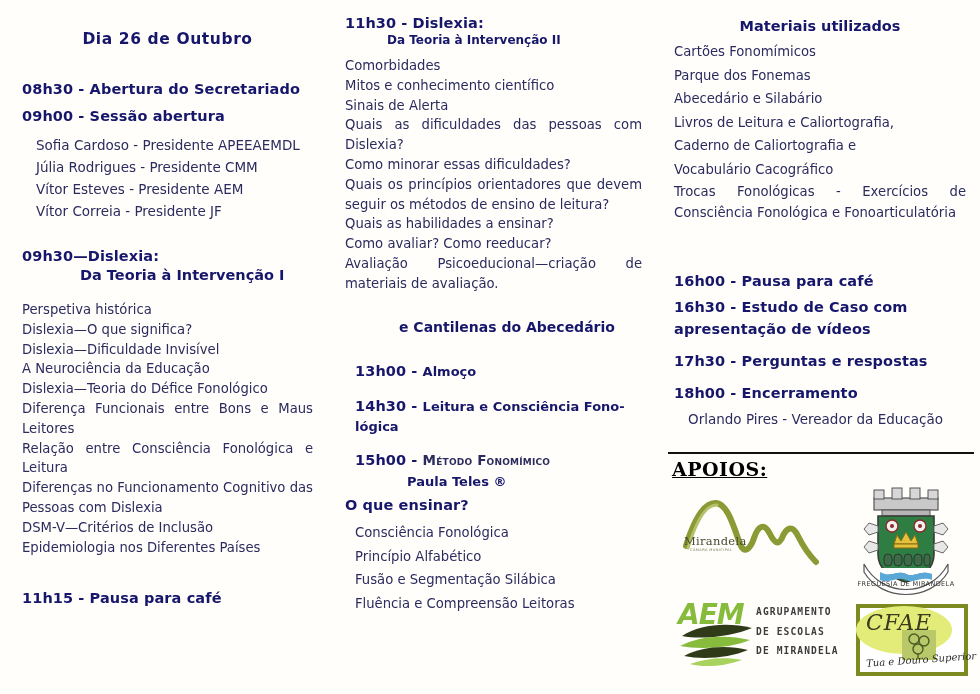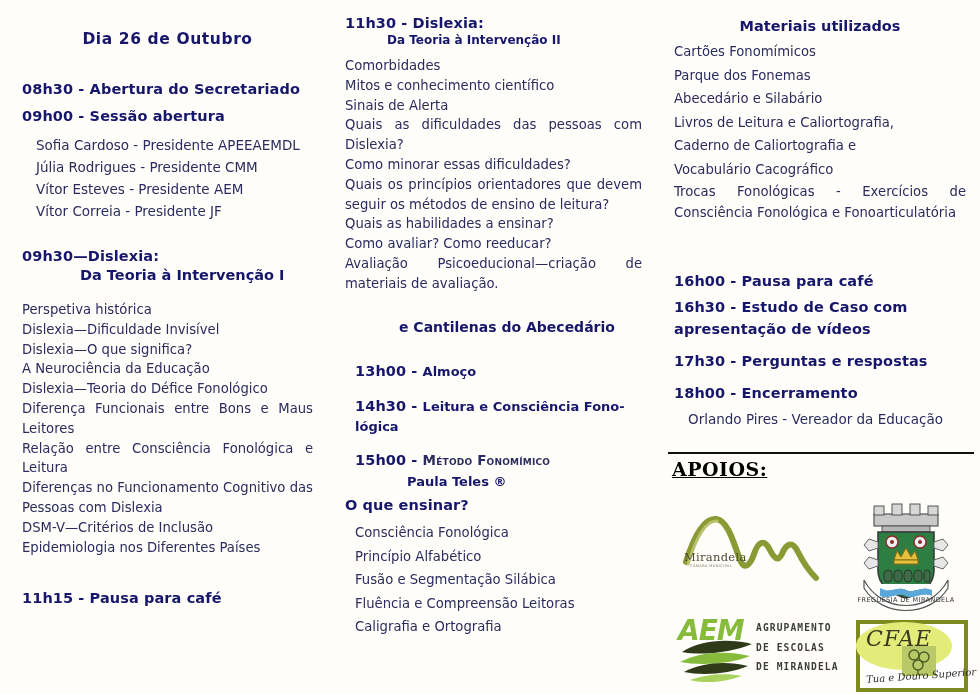--- a/index.html
+++ b/index.html
@@ -116,21 +116,21 @@
     border-top: 2.5px solid #111;
     margin-bottom: 4px;
   }
   .apoios-title {
     font-family: "DejaVu Serif", "Liberation Serif", serif;
     font-weight: bold;
     font-size: 19px;
     color: #000;
     text-decoration: underline;
     letter-spacing: .5px;
-    margin: 0 0 16px 4px;
+    margin: 0 0 0 4px;
     display: inline-block;
   }
   .logos {
     position: relative;
     width: 312px;
     height: 190px;
   }
   .logo {
     position: absolute;
   }
@@ -242,22 +242,22 @@
     <div class="person">Vítor Correia - Presidente JF</div>
 
     <div class="gap-l"></div>
 
     <div class="slot">09h30—Dislexia:</div>
     <div class="slot-ind">Da Teoria à Intervenção I</div>
 
     <div class="gap-m"></div>
 
     <div class="bullet">Perspetiva histórica</div>
+    <div class="bullet">Dislexia—O que significa?</div>
     <div class="bullet">Dislexia—Dificuldade Invisível</div>
-    <div class="bullet">Dislexia—O que significa?</div>
     <div class="bullet">A Neurociência da Educação</div>
     <div class="bullet">Dislexia—Teoria do Défice Fonológico</div>
     <div class="bullet">Diferença Funcionais entre Bons e Maus Leitores</div>
     <div class="bullet">Relação entre Consciência Fonológica e Leitura</div>
     <div class="bullet">Diferenças no Funcionamento Cognitivo das Pessoas com Dislexia</div>
     <div class="bullet">DSM-V—Critérios de Inclusão</div>
     <div class="bullet">Epidemiologia nos Diferentes Países</div>
 
     <div class="gap-xl"></div>
 
@@ -307,21 +307,20 @@
     <div style="height:7px"></div>
 
     <div class="slot">O que ensinar?</div>
 
     <div style="height:6px"></div>
 
     <div class="bullet loose" style="padding-left:10px">Consciência Fonológica</div>
     <div class="bullet loose" style="padding-left:10px">Princípio Alfabético</div>
     <div class="bullet loose" style="padding-left:10px">Fusão e Segmentação Silábica</div>
     <div class="bullet loose" style="padding-left:10px">Fluência e Compreensão Leitoras</div>
-    <div class="bullet loose" style="padding-left:10px">Caligrafia e Ortografia</div>
   </div>
 
   <div class="col col3">
 
     <div class="colhead">Materiais utilizados</div>
 
     <div class="bullet loose">Cartões Fonomímicos</div>
     <div class="bullet loose">Parque dos Fonemas</div>
     <div class="bullet loose">Abecedário e Silabário</div>
     <div class="bullet loose">Livros de Leitura e Caliortografia,</div>

